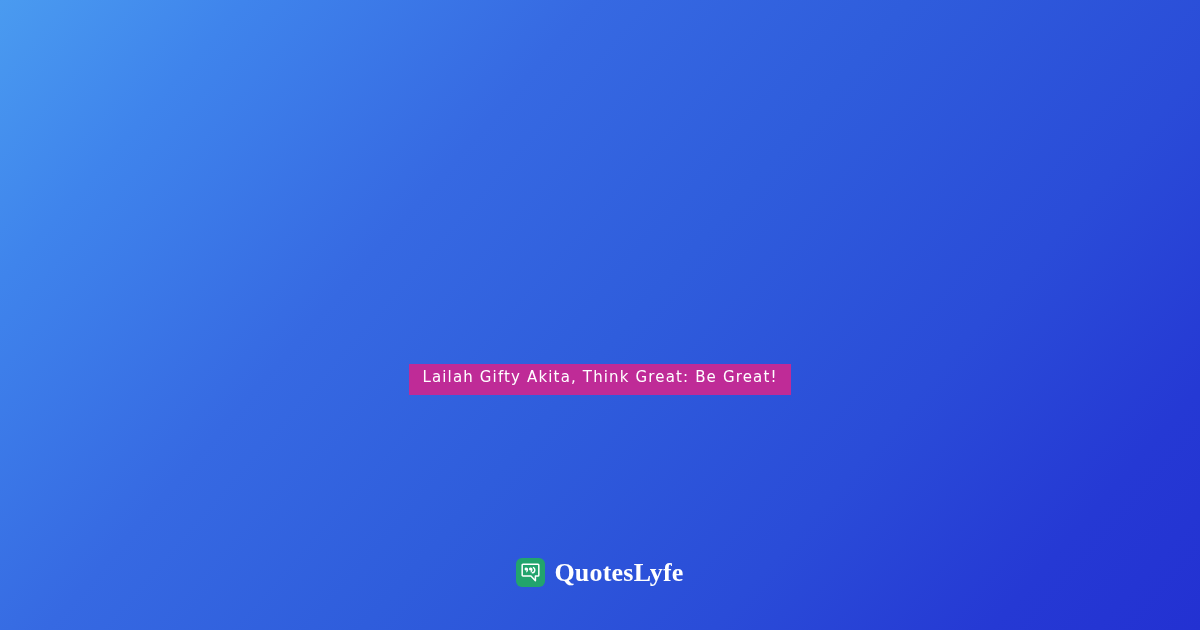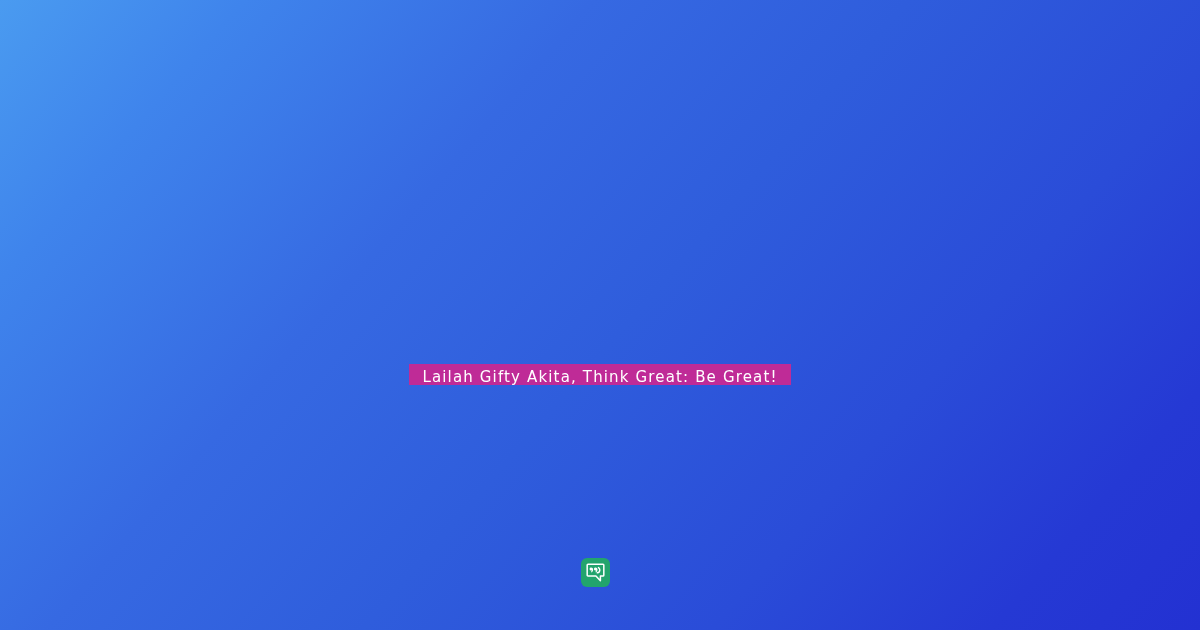--- a/index.html
+++ b/index.html
@@ -69,21 +69,21 @@
 
   .author-badge {
     display: inline-block;
     background: #bf2b97;
     color: #ffffff;
     font-family: "DejaVu Sans", sans-serif;
     font-size: 15px;
     font-weight: 400;
     letter-spacing: 1.15px;
     line-height: 27px;
-    height: 21px;
+    height: 31px;
     padding: 0 13px;
     white-space: nowrap;
   }
 
   
   .logo-row {
     position: absolute;
     top: 558px;
     left: 0;
     right: 0;
@@ -129,15 +129,16 @@
 
   <div class="logo-row">
     <span class="logo-mark">
       <svg width="21" height="21" viewBox="0 0 24 24" aria-hidden="true">
         <path d="M3.4 2.6h17.2c0.5 0 0.9 0.4 0.9 0.9v11.6c0 0.5-0.4 0.9-0.9 0.9h-3.0 l0 5.4 -5.1-5.4H3.4c-0.5 0-0.9-0.4-0.9-0.9V3.5c0-0.5 0.4-0.9 0.9-0.9z" fill="none" stroke="#ffffff" stroke-width="1.7" stroke-linejoin="round"></path>
         <path d="M7.0 6.2c-1.0 0-1.8 0.8-1.8 1.8s0.8 1.8 1.8 1.8c0.3 0 0.6-0.1 0.8-0.2 -0.1 0.7-0.5 1.2-1.0 1.5l0.7 0.9c1.1-0.6 1.8-1.8 1.8-3.3 0-1.5-0.9-2.5-2.3-2.5z" fill="#ffffff"></path>
         <path d="M12.0 6.2c-1.0 0-1.8 0.8-1.8 1.8s0.8 1.8 1.8 1.8c0.3 0 0.6-0.1 0.8-0.2 -0.1 0.7-0.5 1.2-1.0 1.5l0.7 0.9c1.1-0.6 1.8-1.8 1.8-3.3 0-1.5-0.9-2.5-2.3-2.5z" fill="#ffffff"></path>
         <path d="M15.4 6.4c0.9 0.6 1.5 1.5 1.5 2.7 0 1.7-1.2 3.0-2.8 3.3" fill="none" stroke="#ffffff" stroke-width="1.7" stroke-linecap="round"></path>
       </svg>
     </span>
+    <span class="logo-word">QuotesLyfe</span>
   </div>
 
 </div>
 
 </body></html>

